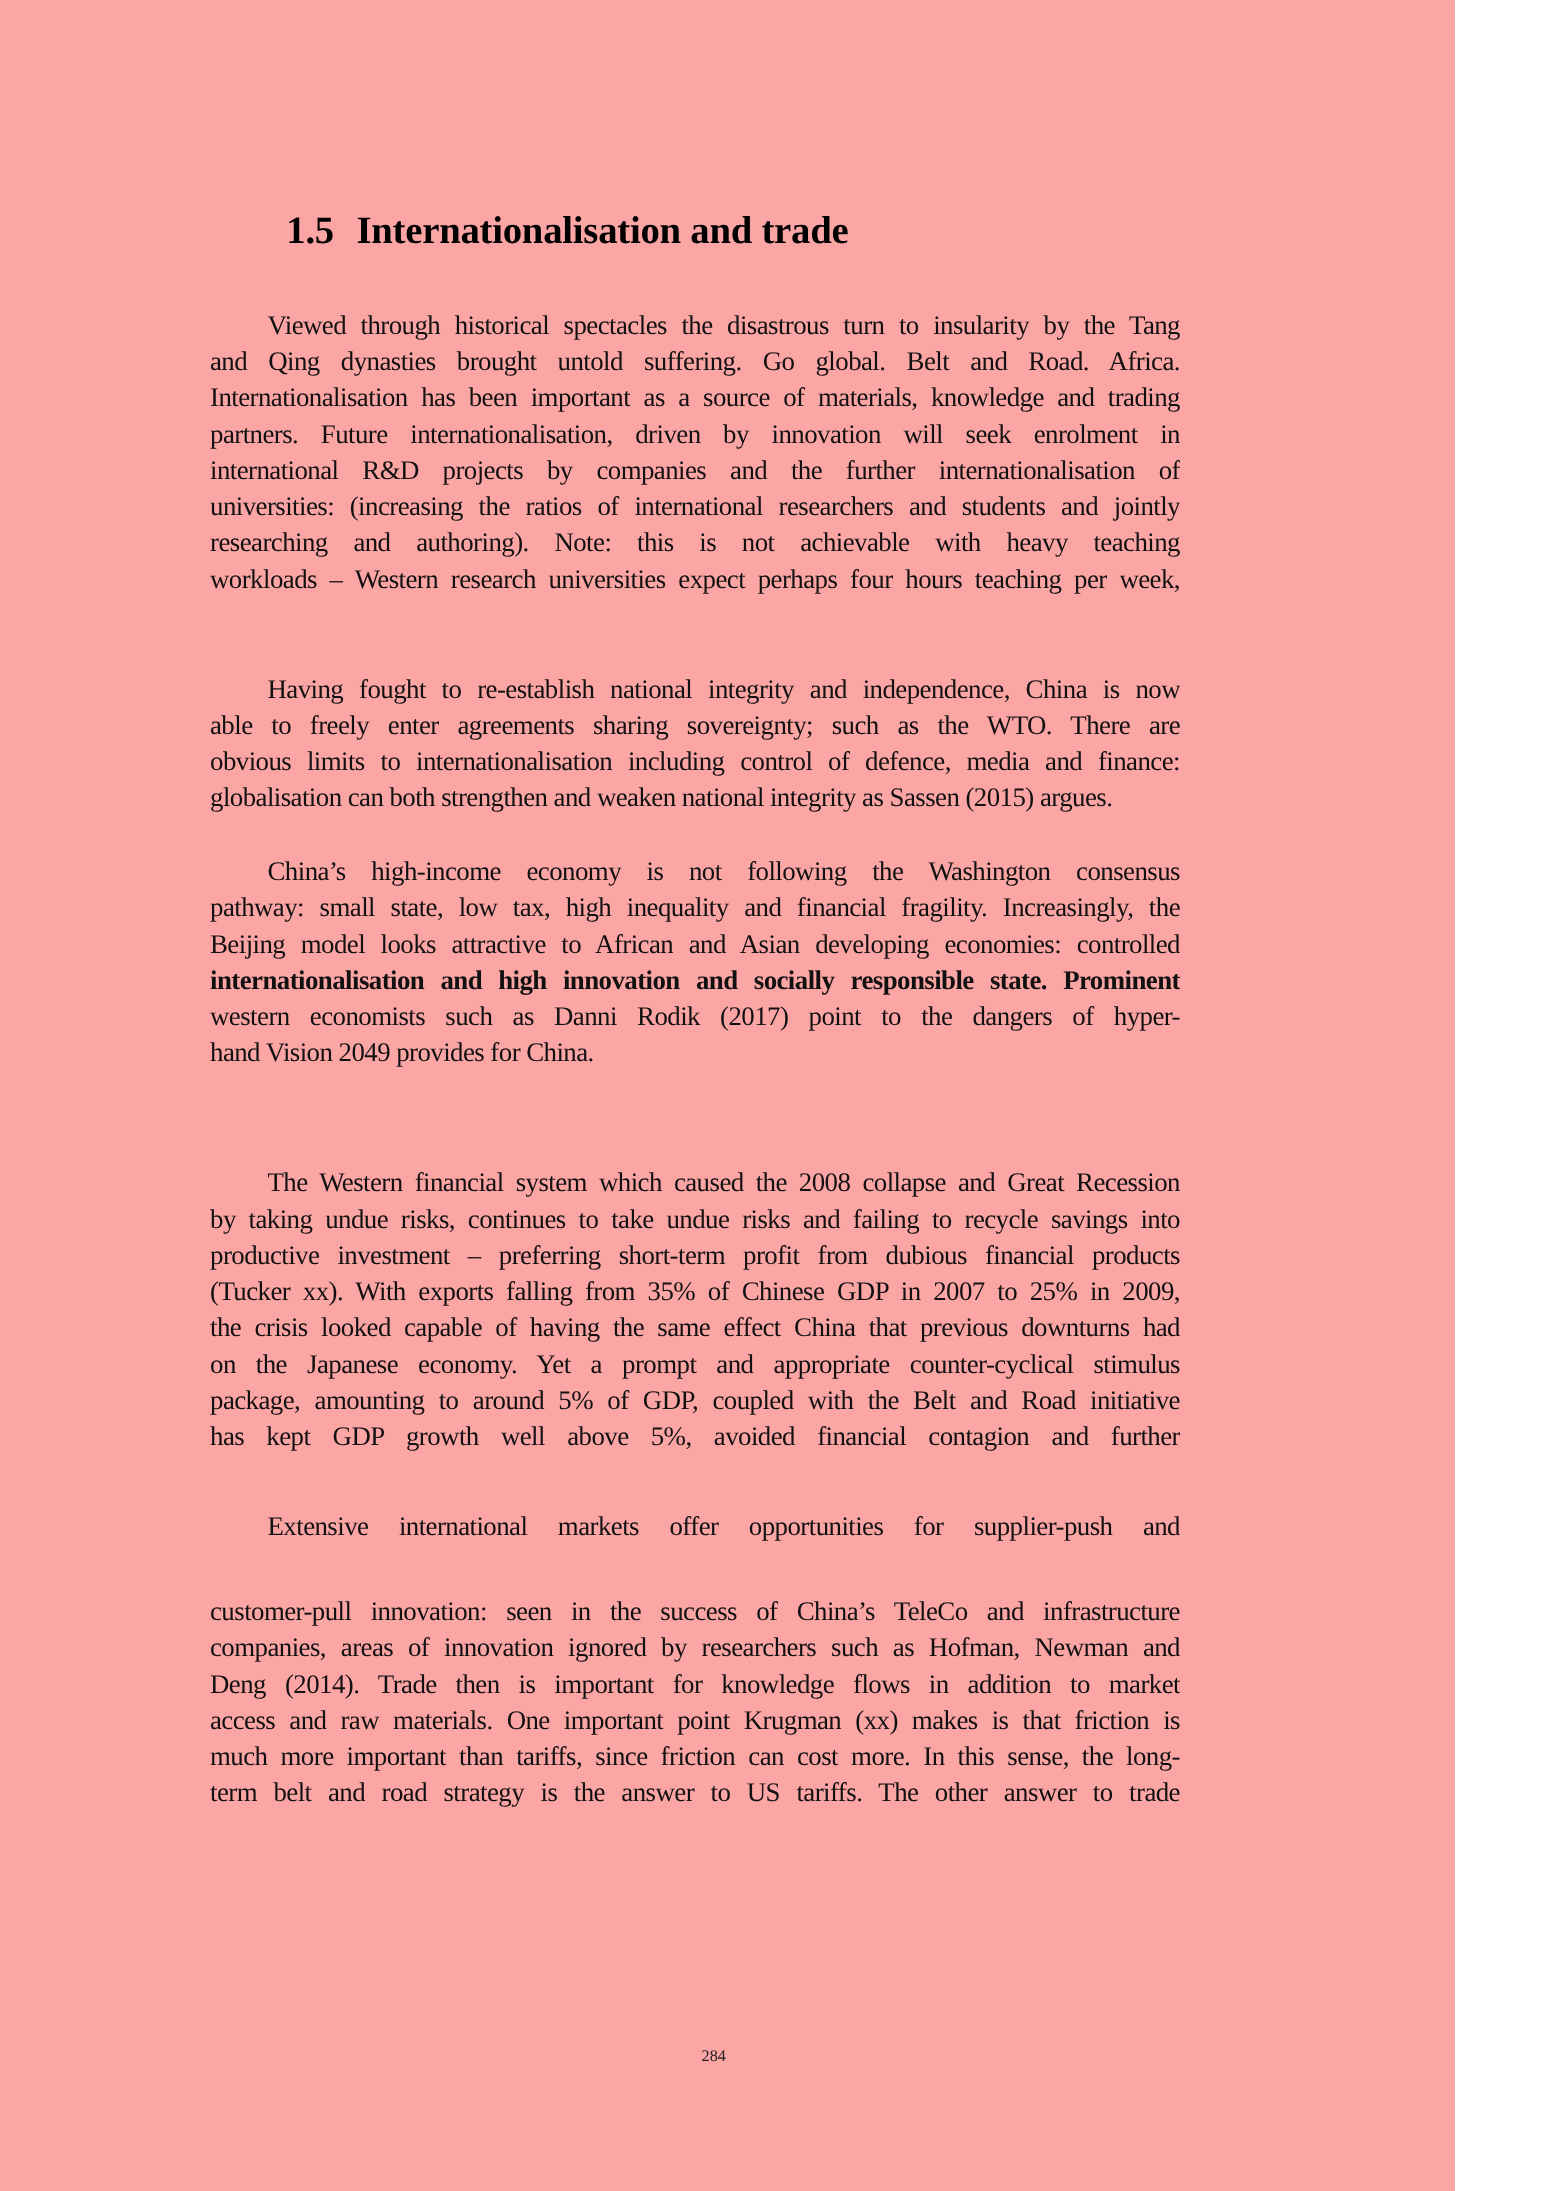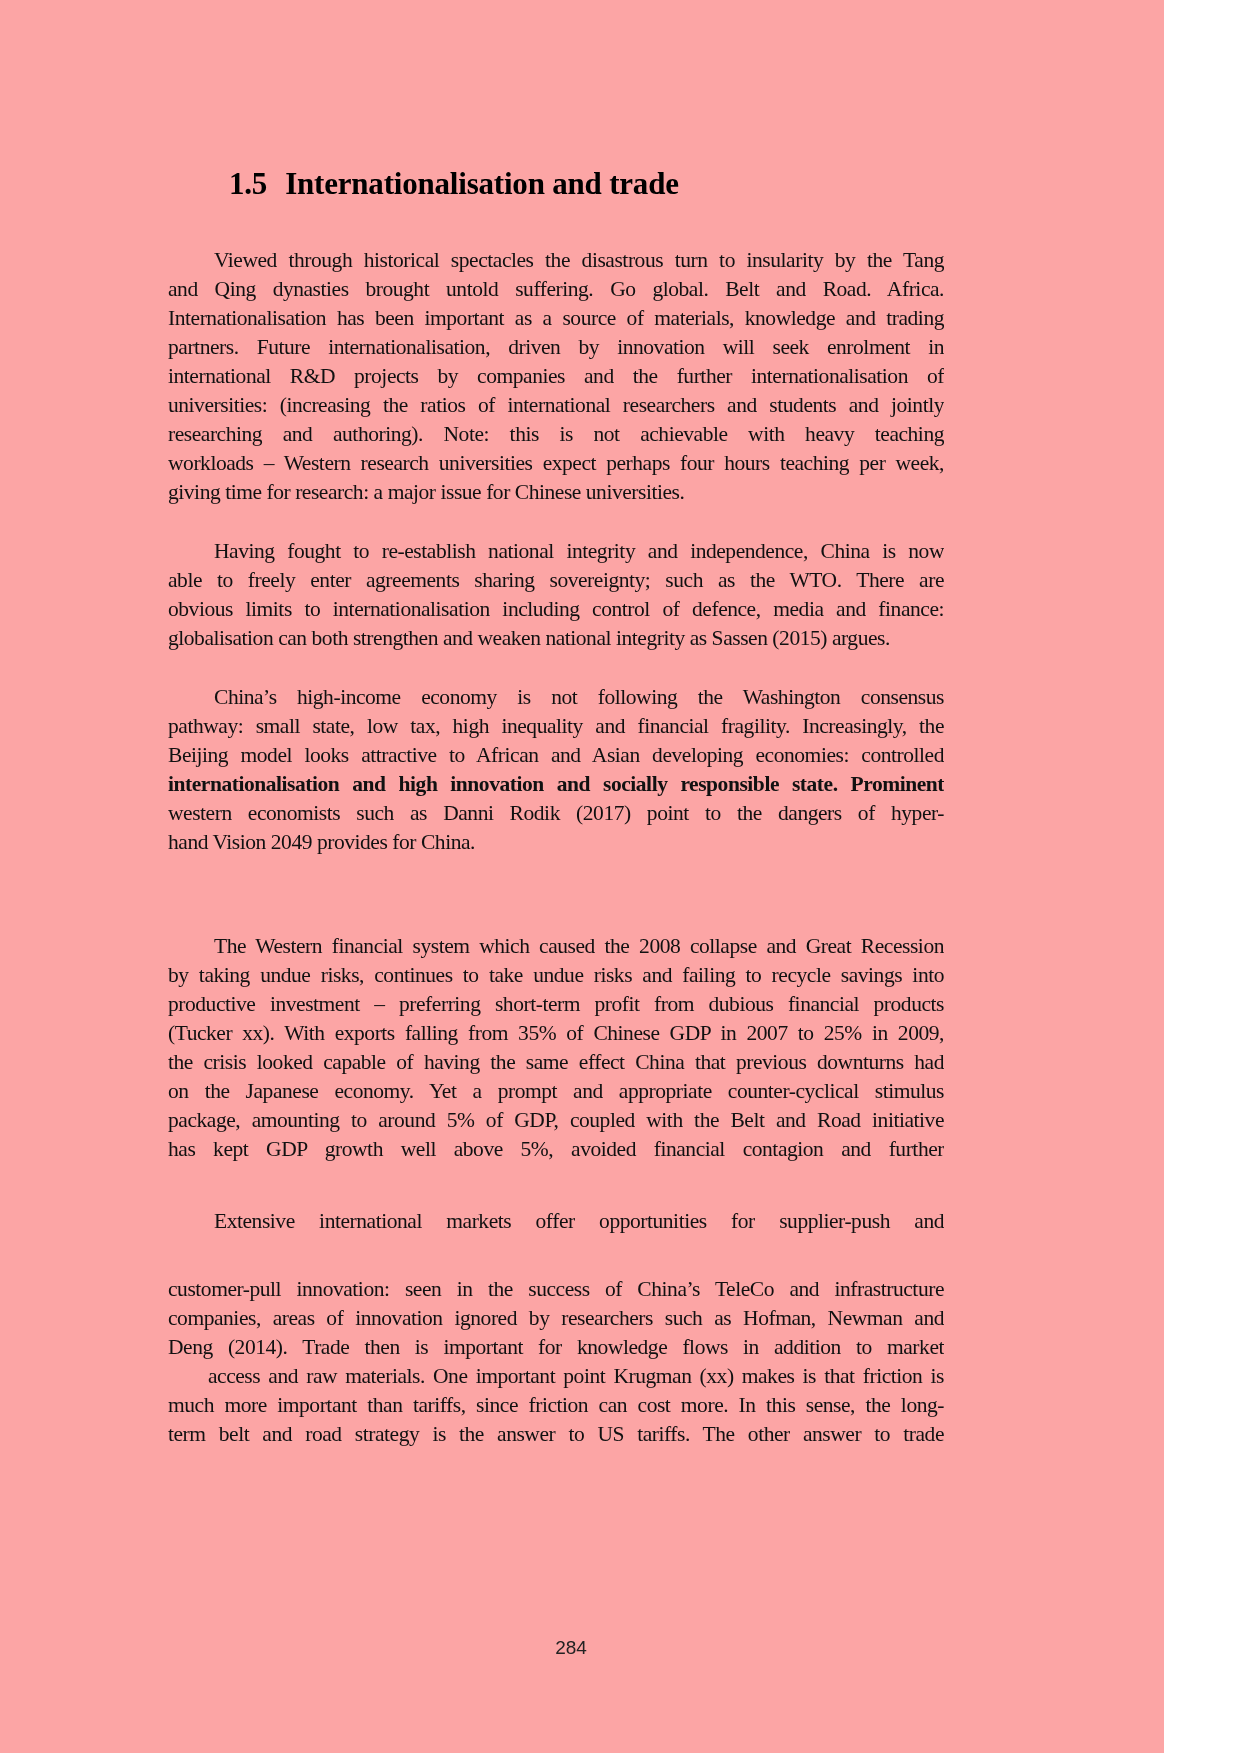--- a/index.html
+++ b/index.html
@@ -18,21 +18,21 @@
     .para { position: absolute; left: 0; width: 776px; }
     .line {
       display: block; height: 29px; line-height: 29px;
       text-align: justify; text-align-last: justify; white-space: nowrap;
       overflow: visible; letter-spacing: -0.45px;
     }
     .line.last { text-align-last: left; }
     .line.indent { padding-left: 46px; width: 730px; }
     .page-number {
       position: absolute; left: 0; width: 1142px; top: 1637px; text-align: center;
-      font-family: Liberation Sans, sans-serif; font-size: 19px; color: #222;
+      font-family: Liberation Serif, serif; font-size: 13px; color: #222;
     }
   </style>
 </head>
 <body>
 
 <div class="page">
 
   <h1 class="heading">
     <span class="num">1.5</span><span>Internationalisation and trade</span>
   </h1>
@@ -41,21 +41,20 @@
 
     <div class="para" style="top:246px;">
       <div class="line indent" style="white-space: normal; overflow: hidden;">Viewed through historical spectacles the disastrous turn to insularity by the Tang</div>
       <div class="line" style="white-space: normal; overflow: hidden;">and Qing dynasties brought untold suffering.   Go global.   Belt and Road.   Africa.</div>
       <div class="line" style="white-space: normal; overflow: hidden;">Internationalisation has been important as a source of materials, knowledge and trading</div>
       <div class="line" style="white-space: normal; overflow: hidden;">partners.   Future internationalisation, driven by innovation will seek enrolment in</div>
       <div class="line" style="white-space: normal; overflow: hidden;">international R&amp;D projects by companies and the further internationalisation of</div>
       <div class="line" style="white-space: normal; overflow: hidden;">universities: (increasing the ratios of international researchers and students and jointly</div>
       <div class="line" style="white-space: normal; overflow: hidden;">researching and authoring).   Note: this is not achievable with heavy teaching</div>
       <div class="line" style="white-space: normal; overflow: hidden;">workloads – Western research universities expect perhaps four hours teaching per week,</div>
-      <div class="line last" style="white-space: normal; overflow: hidden;">giving time for research: a major issue for Chinese universities.</div>
     </div>
 
     <div class="para" style="top:537px;">
       <div class="line indent" style="white-space: normal; overflow: hidden;">Having fought to re-establish national integrity and independence, China is now</div>
       <div class="line" style="white-space: normal; overflow: hidden;">able to freely enter agreements sharing sovereignty; such as the WTO.   There are</div>
       <div class="line" style="white-space: normal; overflow: hidden;">obvious limits to internationalisation including control of defence, media and finance:</div>
       <div class="line last" style="white-space: normal; overflow: hidden;">globalisation can both strengthen and weaken national integrity as Sassen (2015) argues.</div>
     </div>
 
     <div class="para" style="top:683px;">
@@ -76,21 +75,21 @@
       <div class="line" style="white-space: normal; overflow: hidden;">on the Japanese economy.   Yet a prompt and appropriate counter-cyclical stimulus</div>
       <div class="line" style="white-space: normal; overflow: hidden;">package, amounting to around 5% of GDP, coupled with the Belt and Road initiative</div>
       <div class="line" style="white-space: normal; overflow: hidden;">has kept GDP growth well above 5%, avoided financial contagion and further</div>
     </div>
 
     <div class="para" style="top:1207px;">
       <div class="line indent" style="white-space: normal; overflow: hidden;">Extensive international markets offer opportunities for supplier-push and</div>
       <div class="line" style="white-space: normal; overflow: hidden; margin-top: 39px;">customer-pull innovation: seen in the success of China’s TeleCo and infrastructure</div>
       <div class="line" style="white-space: normal; overflow: hidden;">companies, areas of innovation ignored by researchers such as Hofman, Newman and</div>
       <div class="line" style="white-space: normal; overflow: hidden;">Deng (2014).   Trade then is important for knowledge flows in addition to market</div>
-      <div class="line" style="white-space: normal; overflow: hidden; margin-left: 40px;">access and raw materials.   One important point Krugman (xx) makes is that friction is</div>
+      <div class="line" style="white-space: normal; overflow: hidden;">access and raw materials.   One important point Krugman (xx) makes is that friction is</div>
       <div class="line" style="white-space: normal; overflow: hidden;">much more important than tariffs, since friction can cost more.   In this sense, the long-</div>
       <div class="line" style="white-space: normal; overflow: hidden;">term belt and road strategy is the answer to US tariffs.   The other answer to trade</div>
     </div>
 
   </div>
 
   <div class="page-number">284</div>
 </div>
 
 </body></html>

